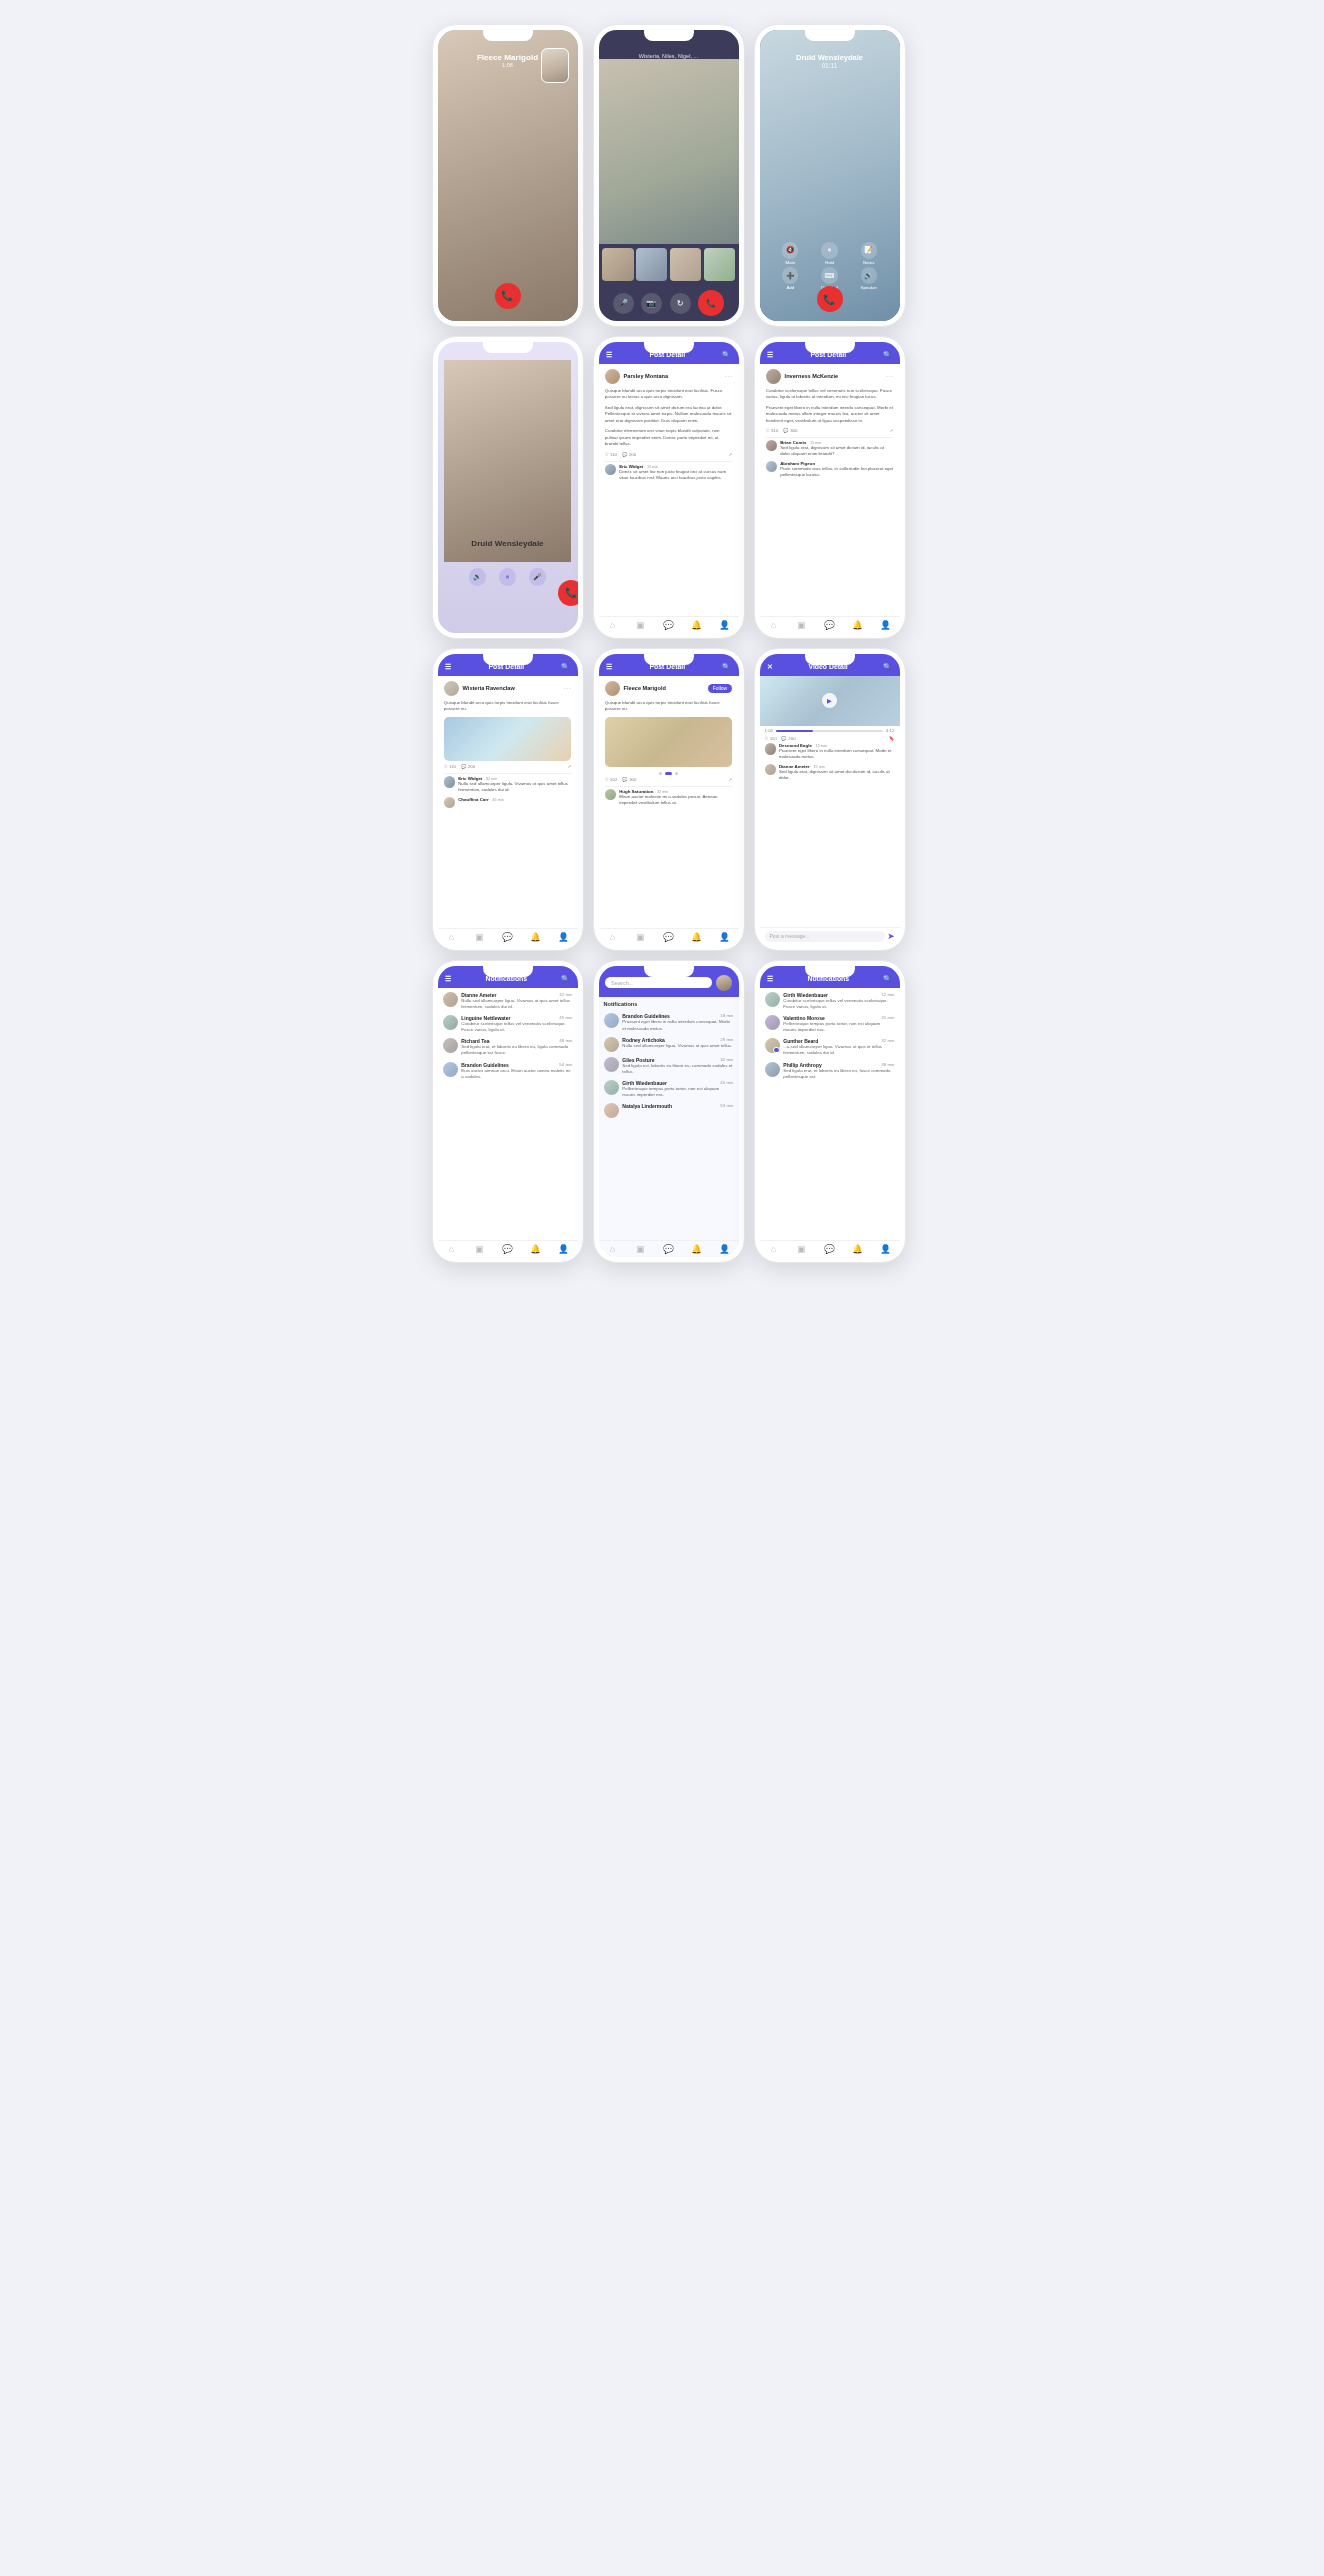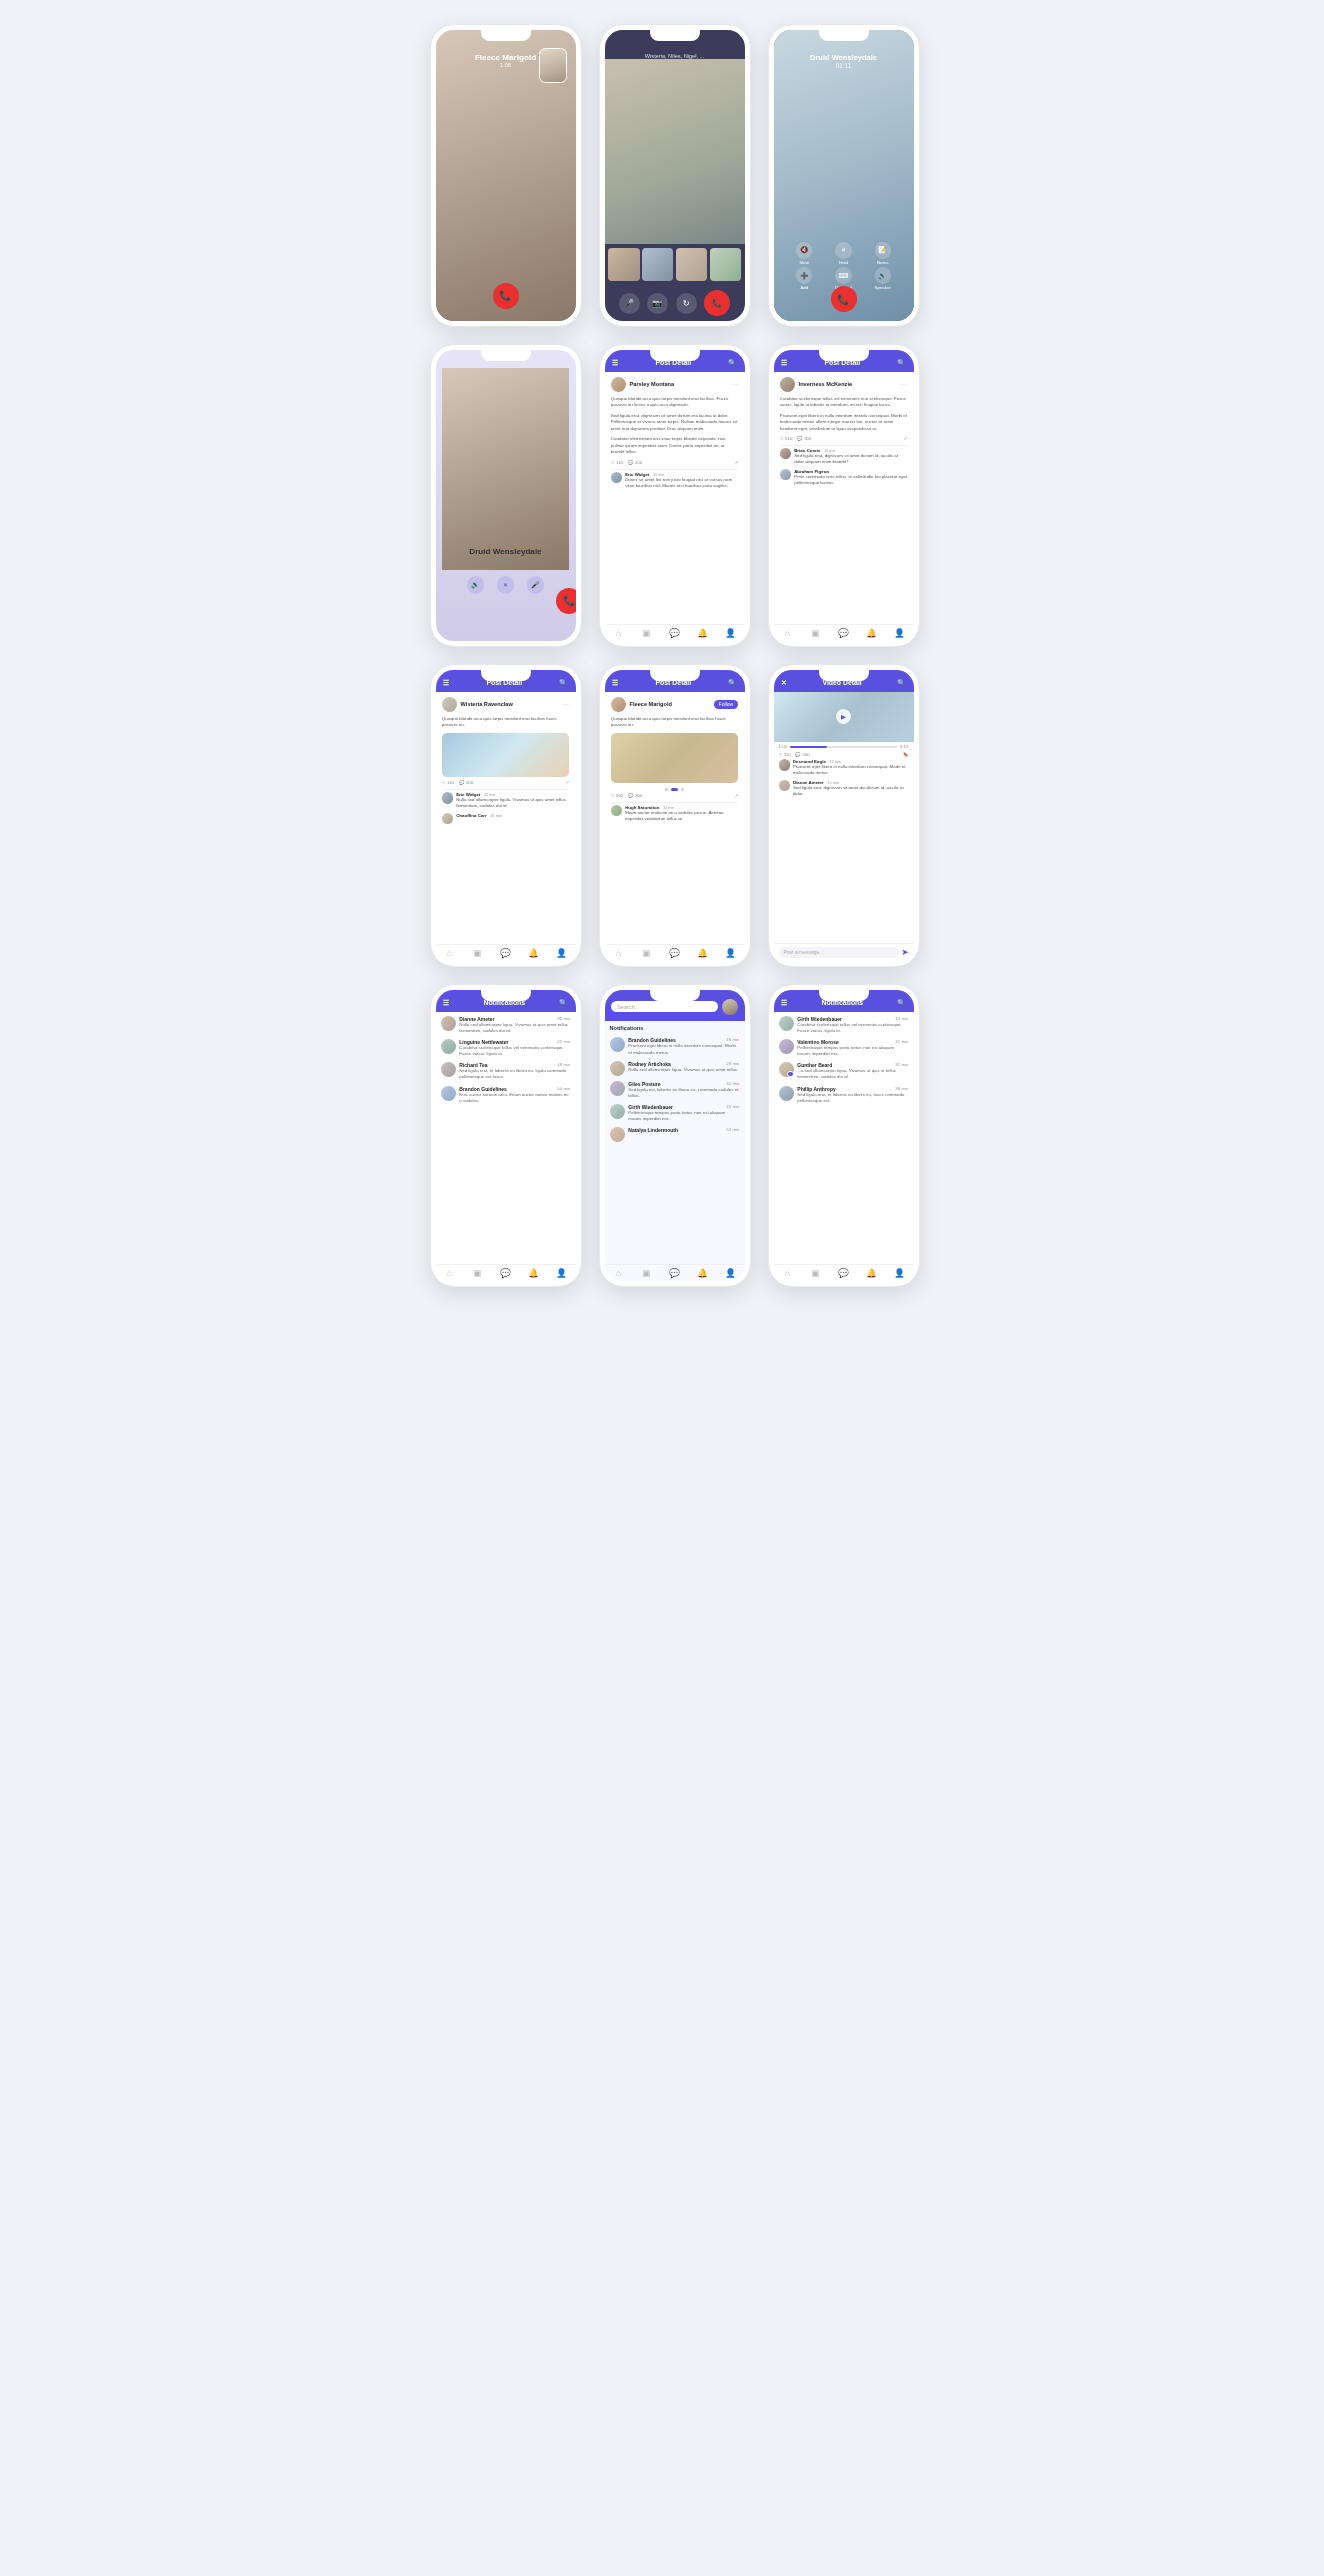--- a/index.html
+++ b/index.html
@@ -6,21 +6,21 @@
     body {
       background: #f0f2f8;
       font-family: -apple-system, BlinkMacSystemFont, 'Segoe UI', sans-serif;
       display: flex;
       justify-content: center;
       padding: 25px 12.5px;
     }
     .grid {
       display: grid;
       grid-template-columns: repeat(3, 150px);
-      gap: 19px;
+      gap: 11px;
       max-width: 489px;
       padding-left: 13px;
     }
     .phone {
       background: #fff;
       border-radius: 22.6px;
       box-shadow: 0 6.3px 25px rgba(0,0,0,0.13);
       overflow: hidden;
       position: relative;
       width: 150px;

